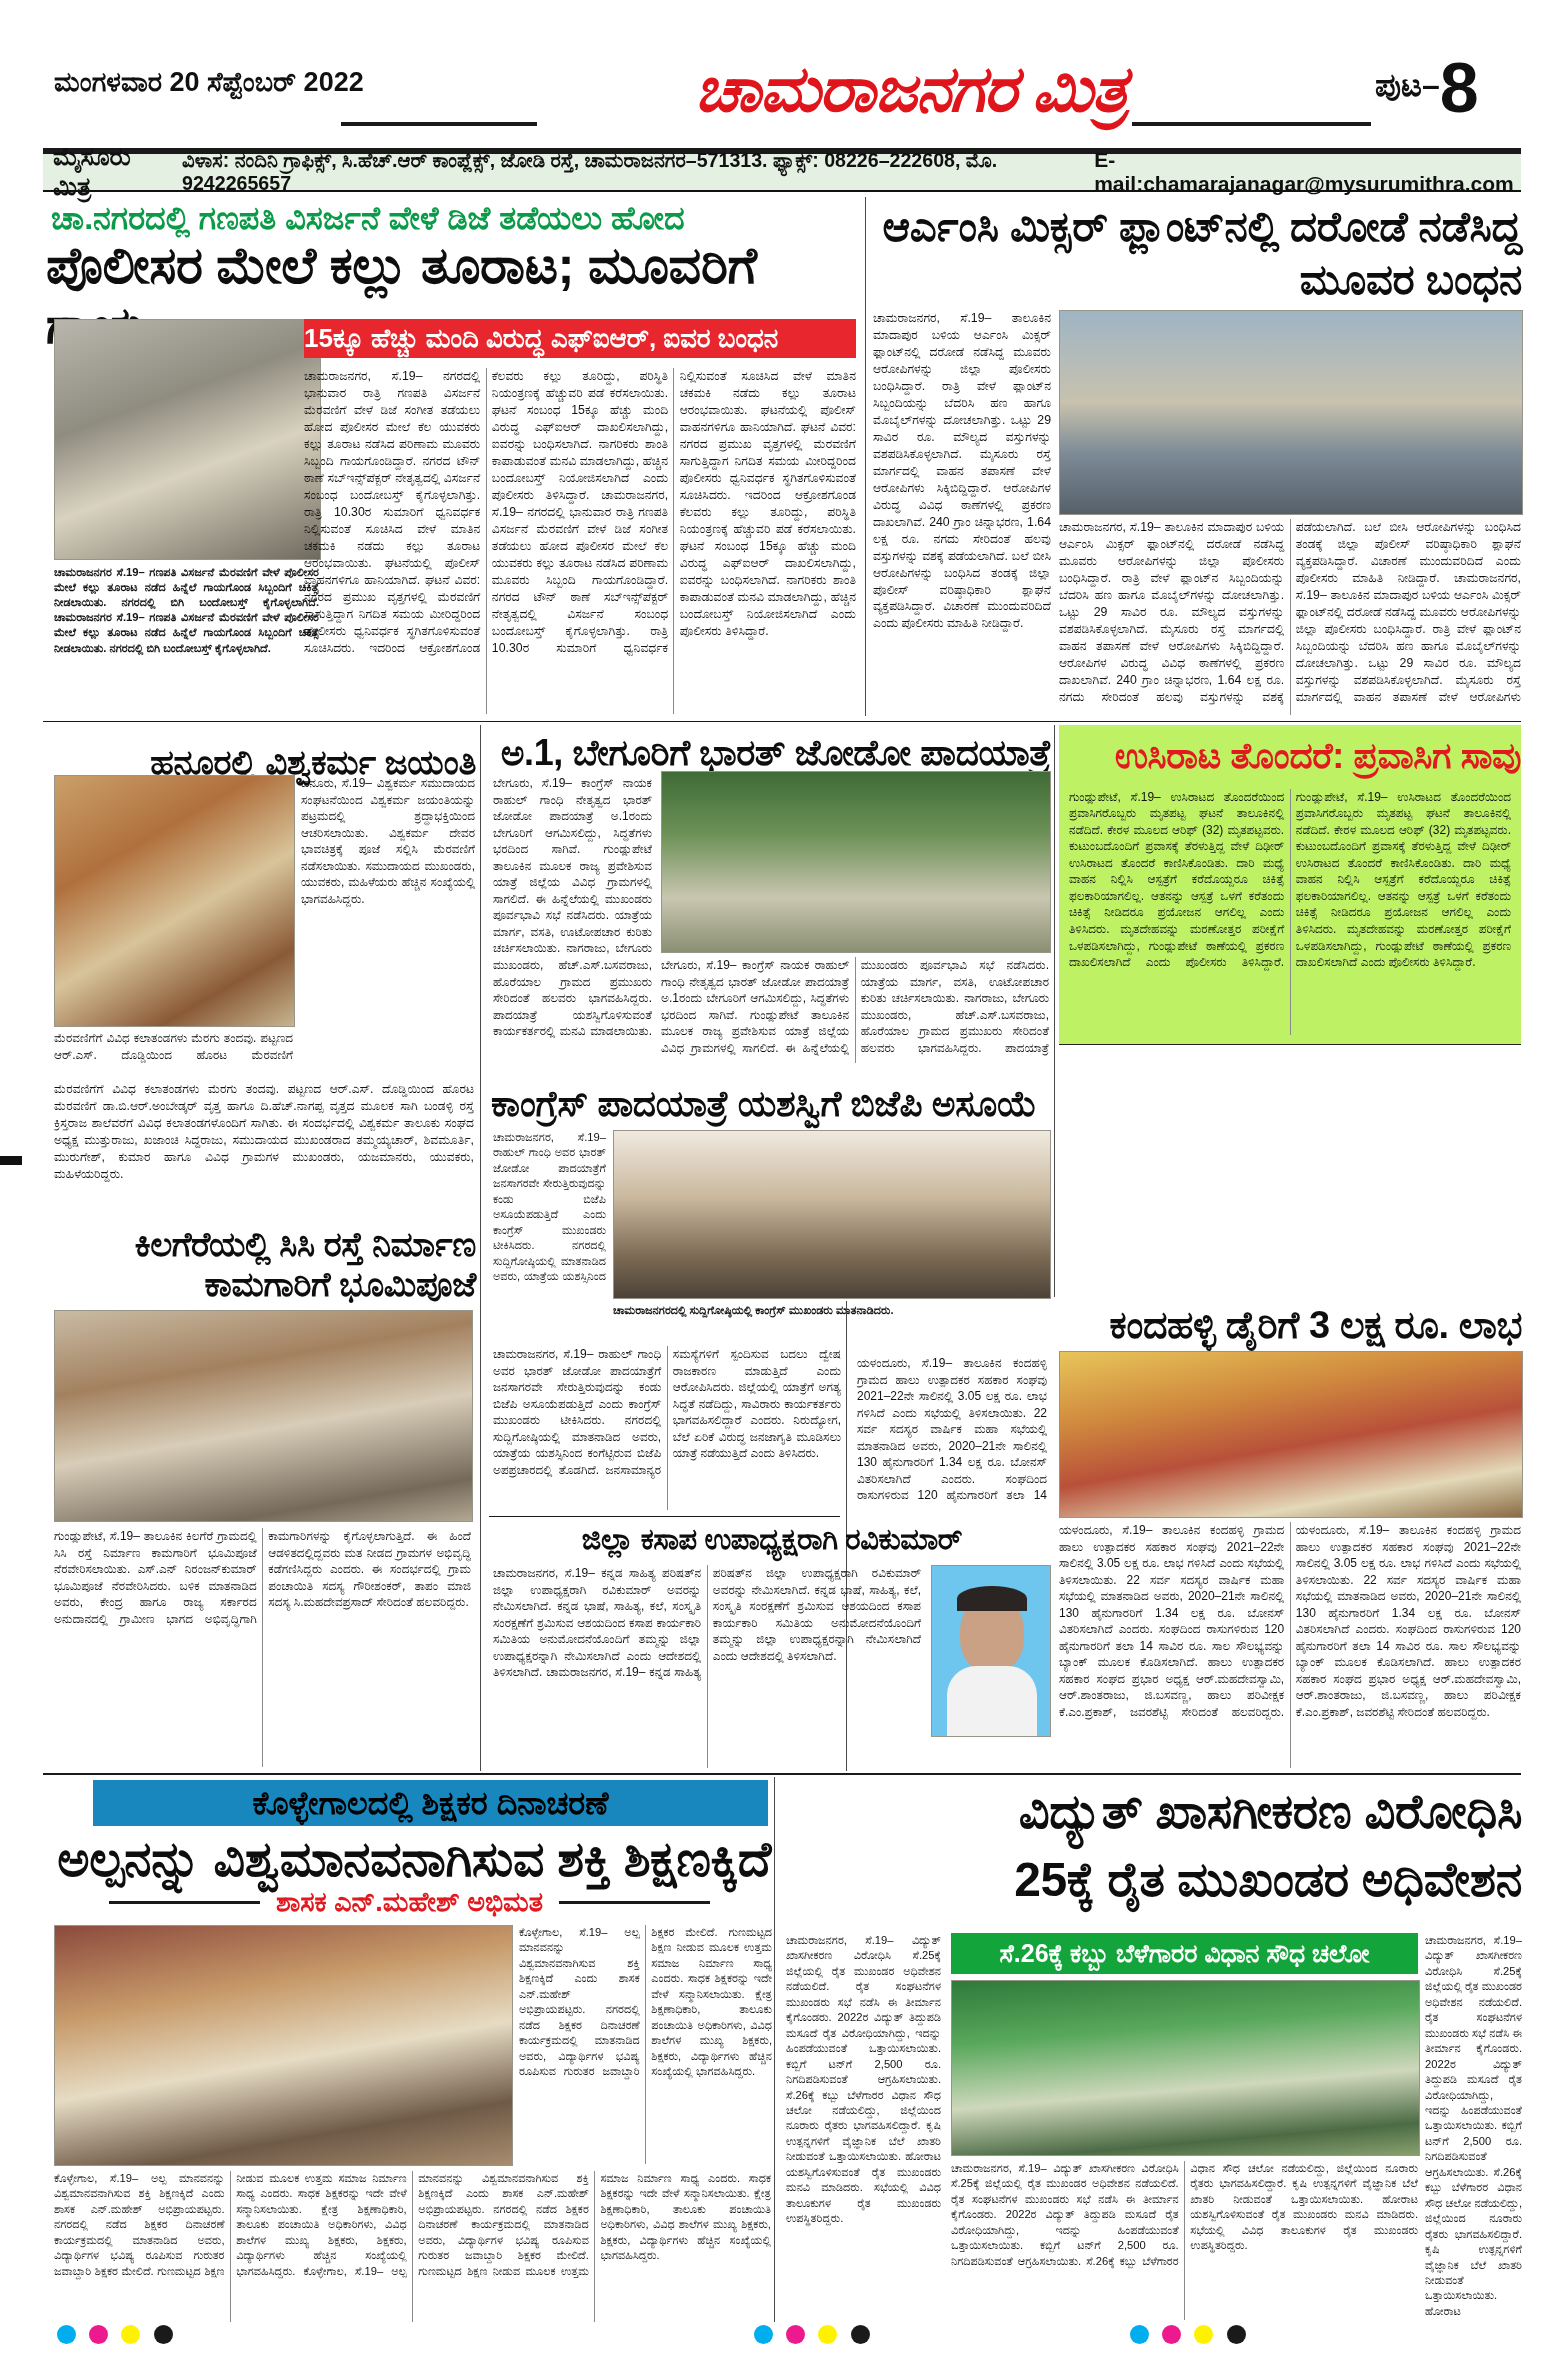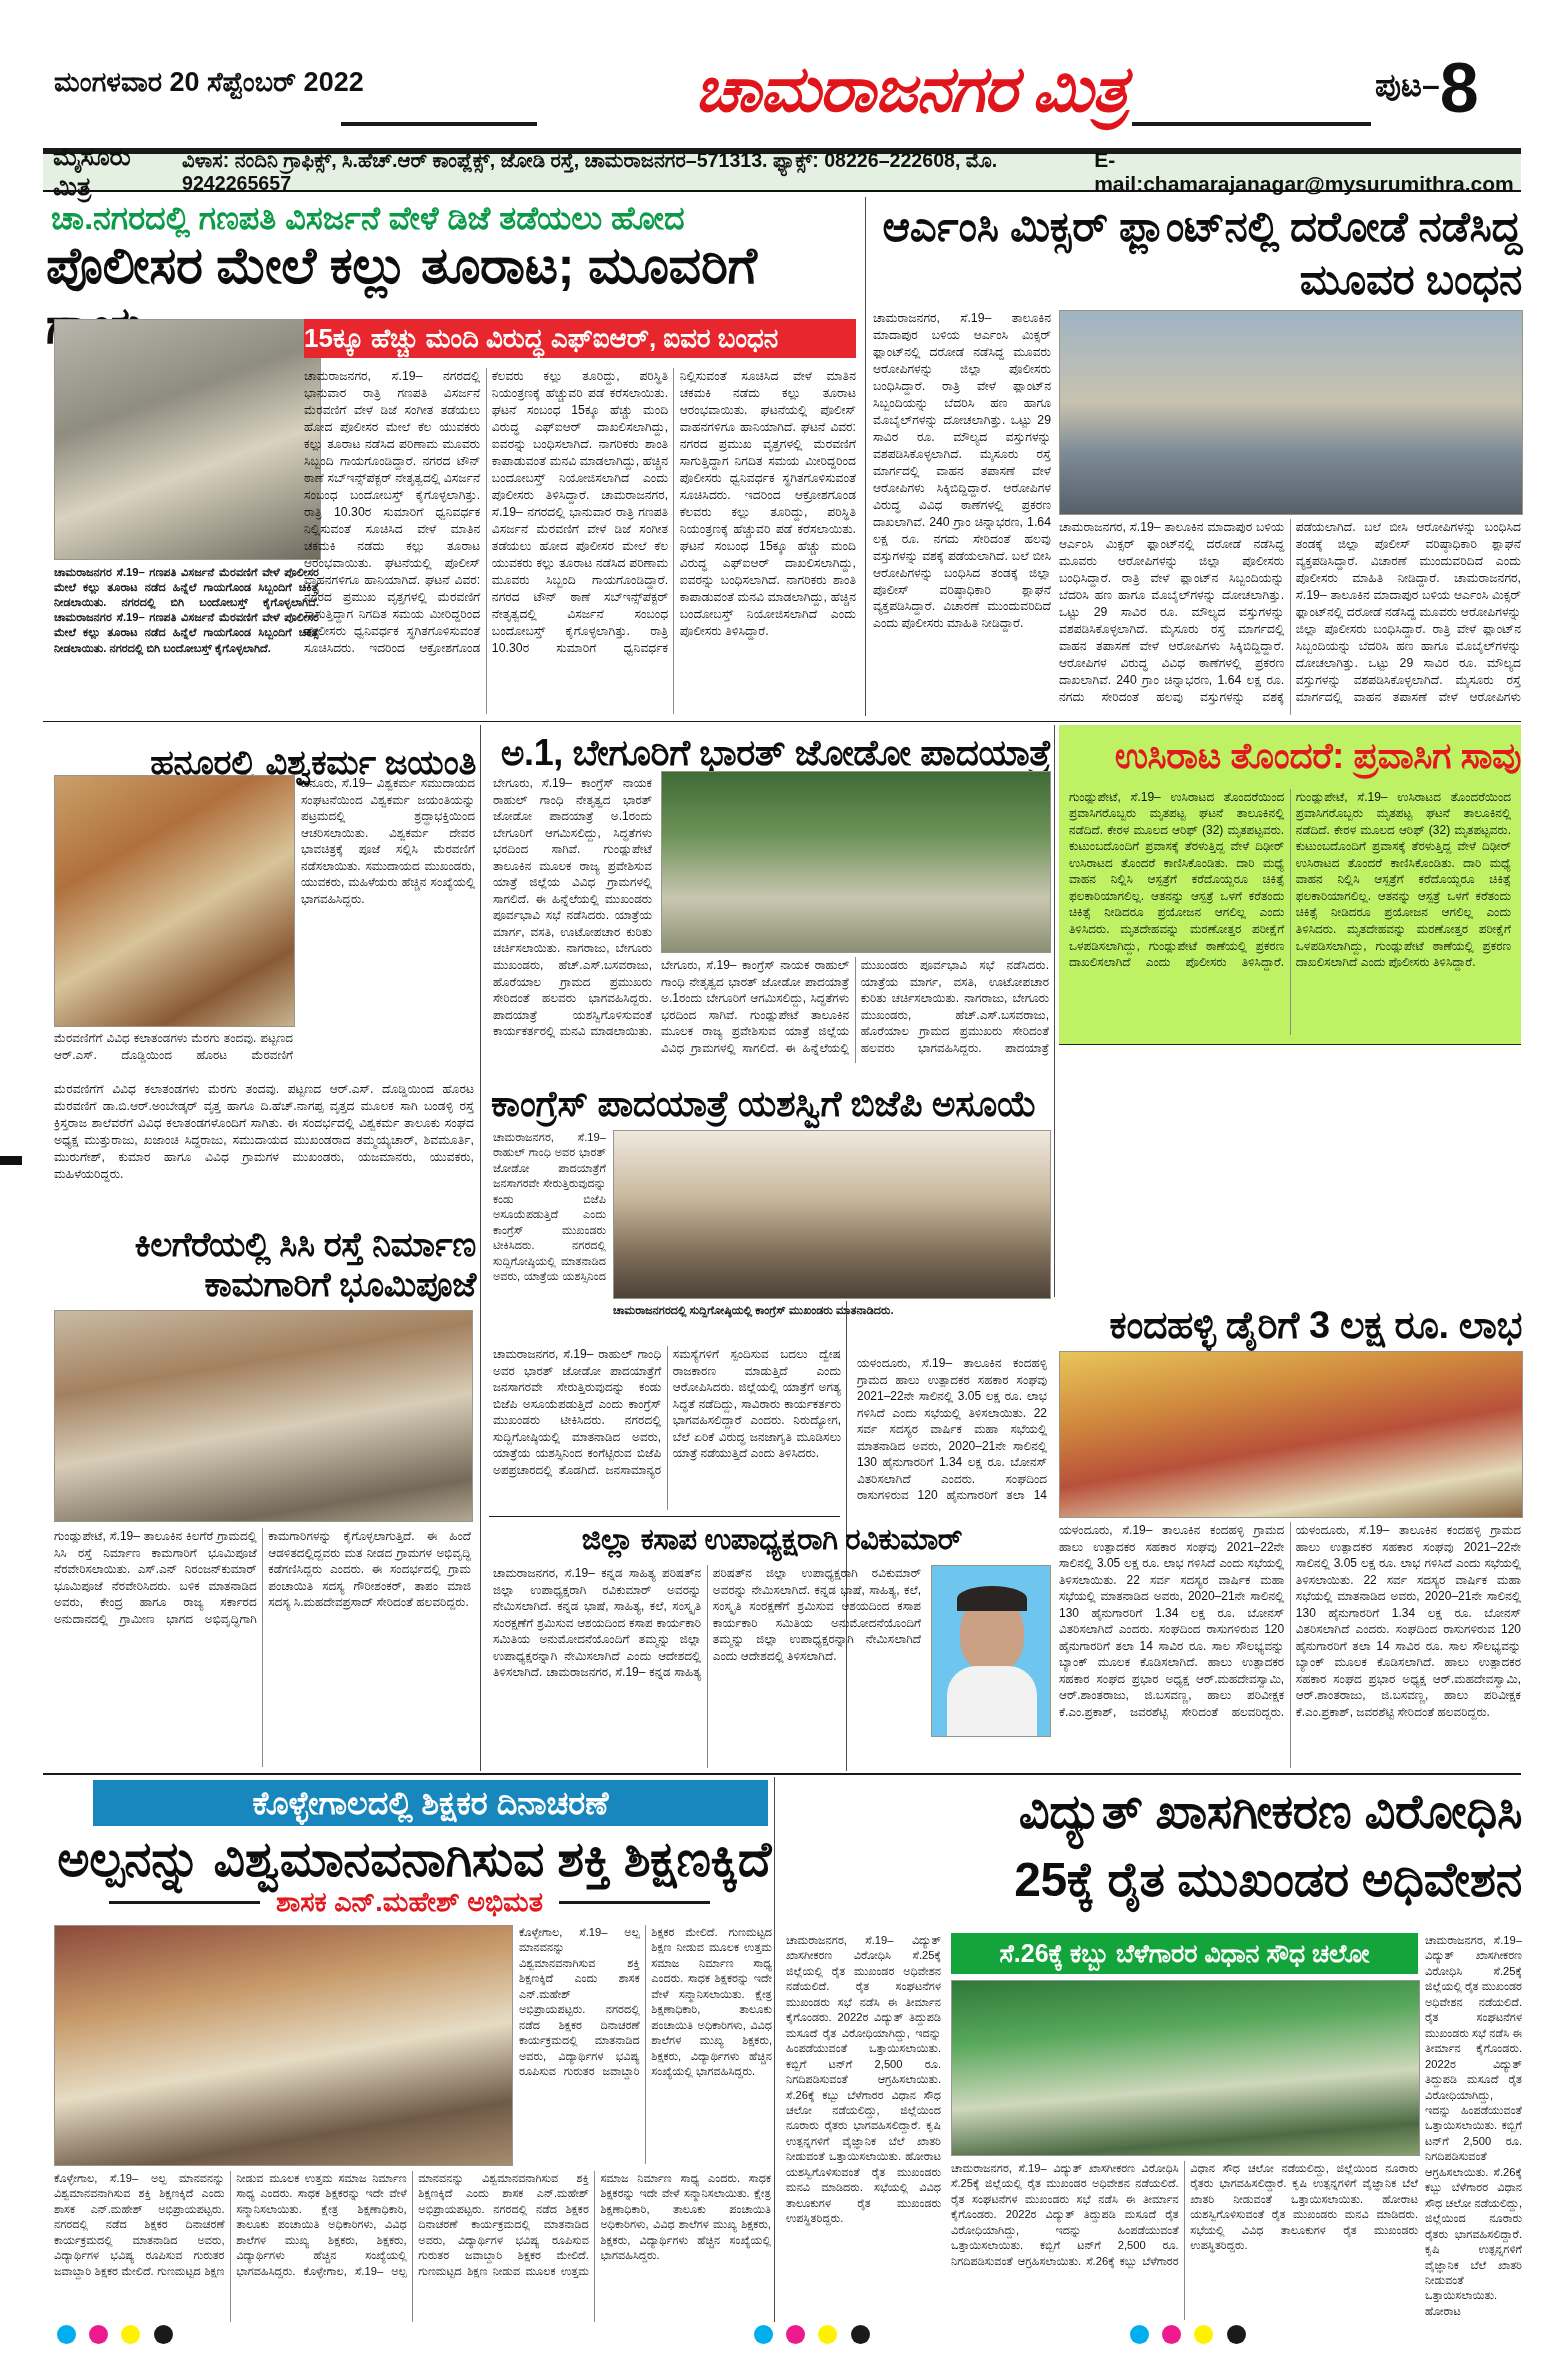--- a/index.html
+++ b/index.html
@@ -98,21 +98,21 @@
 </div>
 
 <div class="abs headline center" style="left:855px;top:1304px;width:667px;font-size:38px;">ಕಂದಹಳ್ಳಿ ಡೈರಿಗೆ 3 ಲಕ್ಷ ರೂ. ಲಾಭ</div>
 <div class="abs body-text" style="left:857px;top:1355px;width:190px;height:159px;column-count:1;font-size:12px;">ಯಳಂದೂರು, ಸೆ.19– ತಾಲೂಕಿನ ಕಂದಹಳ್ಳಿ ಗ್ರಾಮದ ಹಾಲು ಉತ್ಪಾದಕರ ಸಹಕಾರ ಸಂಘವು 2021–22ನೇ ಸಾಲಿನಲ್ಲಿ 3.05 ಲಕ್ಷ ರೂ. ಲಾಭ ಗಳಿಸಿದೆ ಎಂದು ಸಭೆಯಲ್ಲಿ ತಿಳಿಸಲಾಯಿತು. 22 ಸರ್ವ ಸದಸ್ಯರ ವಾರ್ಷಿಕ ಮಹಾ ಸಭೆಯಲ್ಲಿ ಮಾತನಾಡಿದ ಅವರು, 2020–21ನೇ ಸಾಲಿನಲ್ಲಿ 130 ಹೈನುಗಾರರಿಗೆ 1.34 ಲಕ್ಷ ರೂ. ಬೋನಸ್ ವಿತರಿಸಲಾಗಿದೆ ಎಂದರು. ಸಂಘದಿಂದ ರಾಸುಗಳಿರುವ 120 ಹೈನುಗಾರರಿಗೆ ತಲಾ 14 ಸಾವಿರ ರೂ. ಸಾಲ ಸೌಲಭ್ಯವನ್ನು ಬ್ಯಾಂಕ್ ಮೂಲಕ ಕೊಡಿಸಲಾಗಿದೆ. ಹಾಲು ಉತ್ಪಾದಕರ ಸಹಕಾರ ಸಂಘದ ಪ್ರಭಾರ ಅಧ್ಯಕ್ಷ ಆರ್.ಮಹದೇವಸ್ವಾಮಿ, ಆರ್.ಶಾಂತರಾಜು, ಜಿ.ಬಸವಣ್ಣ, ಹಾಲು ಪರಿವೀಕ್ಷಕ ಕೆ.ಎಂ.ಪ್ರಕಾಶ್, ಜವರಶೆಟ್ಟಿ ಸೇರಿದಂತೆ ಹಲವರಿದ್ದರು.</div>
 <div class="photo" style="left:1059px;top:1351px;width:462px;height:165px;background:linear-gradient(170deg,#e8c55a 0%,#d08a3e 30%,#b8503a 55%,#e3d9b8 80%,#8a6a44 100%);"></div>
 <div class="abs body-text" style="left:1059px;top:1522px;width:462px;height:246px;column-count:2;font-size:12px;">ಯಳಂದೂರು, ಸೆ.19– ತಾಲೂಕಿನ ಕಂದಹಳ್ಳಿ ಗ್ರಾಮದ ಹಾಲು ಉತ್ಪಾದಕರ ಸಹಕಾರ ಸಂಘವು 2021–22ನೇ ಸಾಲಿನಲ್ಲಿ 3.05 ಲಕ್ಷ ರೂ. ಲಾಭ ಗಳಿಸಿದೆ ಎಂದು ಸಭೆಯಲ್ಲಿ ತಿಳಿಸಲಾಯಿತು. 22 ಸರ್ವ ಸದಸ್ಯರ ವಾರ್ಷಿಕ ಮಹಾ ಸಭೆಯಲ್ಲಿ ಮಾತನಾಡಿದ ಅವರು, 2020–21ನೇ ಸಾಲಿನಲ್ಲಿ 130 ಹೈನುಗಾರರಿಗೆ 1.34 ಲಕ್ಷ ರೂ. ಬೋನಸ್ ವಿತರಿಸಲಾಗಿದೆ ಎಂದರು. ಸಂಘದಿಂದ ರಾಸುಗಳಿರುವ 120 ಹೈನುಗಾರರಿಗೆ ತಲಾ 14 ಸಾವಿರ ರೂ. ಸಾಲ ಸೌಲಭ್ಯವನ್ನು ಬ್ಯಾಂಕ್ ಮೂಲಕ ಕೊಡಿಸಲಾಗಿದೆ. ಹಾಲು ಉತ್ಪಾದಕರ ಸಹಕಾರ ಸಂಘದ ಪ್ರಭಾರ ಅಧ್ಯಕ್ಷ ಆರ್.ಮಹದೇವಸ್ವಾಮಿ, ಆರ್.ಶಾಂತರಾಜು, ಜಿ.ಬಸವಣ್ಣ, ಹಾಲು ಪರಿವೀಕ್ಷಕ ಕೆ.ಎಂ.ಪ್ರಕಾಶ್, ಜವರಶೆಟ್ಟಿ ಸೇರಿದಂತೆ ಹಲವರಿದ್ದರು. ಯಳಂದೂರು, ಸೆ.19– ತಾಲೂಕಿನ ಕಂದಹಳ್ಳಿ ಗ್ರಾಮದ ಹಾಲು ಉತ್ಪಾದಕರ ಸಹಕಾರ ಸಂಘವು 2021–22ನೇ ಸಾಲಿನಲ್ಲಿ 3.05 ಲಕ್ಷ ರೂ. ಲಾಭ ಗಳಿಸಿದೆ ಎಂದು ಸಭೆಯಲ್ಲಿ ತಿಳಿಸಲಾಯಿತು. 22 ಸರ್ವ ಸದಸ್ಯರ ವಾರ್ಷಿಕ ಮಹಾ ಸಭೆಯಲ್ಲಿ ಮಾತನಾಡಿದ ಅವರು, 2020–21ನೇ ಸಾಲಿನಲ್ಲಿ 130 ಹೈನುಗಾರರಿಗೆ 1.34 ಲಕ್ಷ ರೂ. ಬೋನಸ್ ವಿತರಿಸಲಾಗಿದೆ ಎಂದರು. ಸಂಘದಿಂದ ರಾಸುಗಳಿರುವ 120 ಹೈನುಗಾರರಿಗೆ ತಲಾ 14 ಸಾವಿರ ರೂ. ಸಾಲ ಸೌಲಭ್ಯವನ್ನು ಬ್ಯಾಂಕ್ ಮೂಲಕ ಕೊಡಿಸಲಾಗಿದೆ. ಹಾಲು ಉತ್ಪಾದಕರ ಸಹಕಾರ ಸಂಘದ ಪ್ರಭಾರ ಅಧ್ಯಕ್ಷ ಆರ್.ಮಹದೇವಸ್ವಾಮಿ, ಆರ್.ಶಾಂತರಾಜು, ಜಿ.ಬಸವಣ್ಣ, ಹಾಲು ಪರಿವೀಕ್ಷಕ ಕೆ.ಎಂ.ಪ್ರಕಾಶ್, ಜವರಶೆಟ್ಟಿ ಸೇರಿದಂತೆ ಹಲವರಿದ್ದರು.</div>
 
 <div class="abs rule-h" style="left:43px;top:1773px;width:1478px;height:2.2px;"></div>
 
 <div class="abs" style="left:93px;top:1780px;width:675px;height:46px;background:#1887bd;display:flex;align-items:center;justify-content:center;">
-  <span class="bold" style="color:#ffffff;font-size:32px;">ಕೊಳ್ಳೇಗಾಲದಲ್ಲಿ ಶಿಕ್ಷಕರ ದಿನಾಚರಣೆ</span>
+  <span class="bold" style="color:#000000;font-size:32px;">ಕೊಳ್ಳೇಗಾಲದಲ್ಲಿ ಶಿಕ್ಷಕರ ದಿನಾಚರಣೆ</span>
 </div>
 <div class="abs headline center" style="left:43px;top:1831px;width:728px;font-size:49px;">ಅಲ್ಪನನ್ನು ವಿಶ್ವಮಾನವನಾಗಿಸುವ ಶಕ್ತಿ ಶಿಕ್ಷಣಕ್ಕಿದೆ</div>
 <div class="abs subhead-row" style="left:109px;top:1887px;width:601px;">
   <div class="line"></div>
   <span class="bold" style="font-size:27px;color:#e01a1f;">ಶಾಸಕ ಎನ್.ಮಹೇಶ್ ಅಭಿಮತ</span>
   <div class="line"></div>
 </div>
 <div class="photo" style="left:54px;top:1925px;width:457px;height:239px;background:linear-gradient(170deg,#8c4a3c 0%,#c79a6a 30%,#e6dcc4 55%,#6f5a48 80%,#a88d6e 100%);"></div>
 <div class="abs body-text" style="left:519px;top:1925px;width:253px;height:239px;column-count:2;font-size:11.2px;">ಕೊಳ್ಳೇಗಾಲ, ಸೆ.19– ಅಲ್ಪ ಮಾನವನನ್ನು ವಿಶ್ವಮಾನವನಾಗಿಸುವ ಶಕ್ತಿ ಶಿಕ್ಷಣಕ್ಕಿದೆ ಎಂದು ಶಾಸಕ ಎನ್.ಮಹೇಶ್ ಅಭಿಪ್ರಾಯಪಟ್ಟರು. ನಗರದಲ್ಲಿ ನಡೆದ ಶಿಕ್ಷಕರ ದಿನಾಚರಣೆ ಕಾರ್ಯಕ್ರಮದಲ್ಲಿ ಮಾತನಾಡಿದ ಅವರು, ವಿದ್ಯಾರ್ಥಿಗಳ ಭವಿಷ್ಯ ರೂಪಿಸುವ ಗುರುತರ ಜವಾಬ್ದಾರಿ ಶಿಕ್ಷಕರ ಮೇಲಿದೆ. ಗುಣಮಟ್ಟದ ಶಿಕ್ಷಣ ನೀಡುವ ಮೂಲಕ ಉತ್ತಮ ಸಮಾಜ ನಿರ್ಮಾಣ ಸಾಧ್ಯ ಎಂದರು. ಸಾಧಕ ಶಿಕ್ಷಕರನ್ನು ಇದೇ ವೇಳೆ ಸನ್ಮಾನಿಸಲಾಯಿತು. ಕ್ಷೇತ್ರ ಶಿಕ್ಷಣಾಧಿಕಾರಿ, ತಾಲೂಕು ಪಂಚಾಯಿತಿ ಅಧಿಕಾರಿಗಳು, ವಿವಿಧ ಶಾಲೆಗಳ ಮುಖ್ಯ ಶಿಕ್ಷಕರು, ಶಿಕ್ಷಕರು, ವಿದ್ಯಾರ್ಥಿಗಳು ಹೆಚ್ಚಿನ ಸಂಖ್ಯೆಯಲ್ಲಿ ಭಾಗವಹಿಸಿದ್ದರು.</div>
 <div class="abs body-text" style="left:54px;top:2171px;width:717px;height:151px;column-count:4;font-size:11.2px;">ಕೊಳ್ಳೇಗಾಲ, ಸೆ.19– ಅಲ್ಪ ಮಾನವನನ್ನು ವಿಶ್ವಮಾನವನಾಗಿಸುವ ಶಕ್ತಿ ಶಿಕ್ಷಣಕ್ಕಿದೆ ಎಂದು ಶಾಸಕ ಎನ್.ಮಹೇಶ್ ಅಭಿಪ್ರಾಯಪಟ್ಟರು. ನಗರದಲ್ಲಿ ನಡೆದ ಶಿಕ್ಷಕರ ದಿನಾಚರಣೆ ಕಾರ್ಯಕ್ರಮದಲ್ಲಿ ಮಾತನಾಡಿದ ಅವರು, ವಿದ್ಯಾರ್ಥಿಗಳ ಭವಿಷ್ಯ ರೂಪಿಸುವ ಗುರುತರ ಜವಾಬ್ದಾರಿ ಶಿಕ್ಷಕರ ಮೇಲಿದೆ. ಗುಣಮಟ್ಟದ ಶಿಕ್ಷಣ ನೀಡುವ ಮೂಲಕ ಉತ್ತಮ ಸಮಾಜ ನಿರ್ಮಾಣ ಸಾಧ್ಯ ಎಂದರು. ಸಾಧಕ ಶಿಕ್ಷಕರನ್ನು ಇದೇ ವೇಳೆ ಸನ್ಮಾನಿಸಲಾಯಿತು. ಕ್ಷೇತ್ರ ಶಿಕ್ಷಣಾಧಿಕಾರಿ, ತಾಲೂಕು ಪಂಚಾಯಿತಿ ಅಧಿಕಾರಿಗಳು, ವಿವಿಧ ಶಾಲೆಗಳ ಮುಖ್ಯ ಶಿಕ್ಷಕರು, ಶಿಕ್ಷಕರು, ವಿದ್ಯಾರ್ಥಿಗಳು ಹೆಚ್ಚಿನ ಸಂಖ್ಯೆಯಲ್ಲಿ ಭಾಗವಹಿಸಿದ್ದರು. ಕೊಳ್ಳೇಗಾಲ, ಸೆ.19– ಅಲ್ಪ ಮಾನವನನ್ನು ವಿಶ್ವಮಾನವನಾಗಿಸುವ ಶಕ್ತಿ ಶಿಕ್ಷಣಕ್ಕಿದೆ ಎಂದು ಶಾಸಕ ಎನ್.ಮಹೇಶ್ ಅಭಿಪ್ರಾಯಪಟ್ಟರು. ನಗರದಲ್ಲಿ ನಡೆದ ಶಿಕ್ಷಕರ ದಿನಾಚರಣೆ ಕಾರ್ಯಕ್ರಮದಲ್ಲಿ ಮಾತನಾಡಿದ ಅವರು, ವಿದ್ಯಾರ್ಥಿಗಳ ಭವಿಷ್ಯ ರೂಪಿಸುವ ಗುರುತರ ಜವಾಬ್ದಾರಿ ಶಿಕ್ಷಕರ ಮೇಲಿದೆ. ಗುಣಮಟ್ಟದ ಶಿಕ್ಷಣ ನೀಡುವ ಮೂಲಕ ಉತ್ತಮ ಸಮಾಜ ನಿರ್ಮಾಣ ಸಾಧ್ಯ ಎಂದರು. ಸಾಧಕ ಶಿಕ್ಷಕರನ್ನು ಇದೇ ವೇಳೆ ಸನ್ಮಾನಿಸಲಾಯಿತು. ಕ್ಷೇತ್ರ ಶಿಕ್ಷಣಾಧಿಕಾರಿ, ತಾಲೂಕು ಪಂಚಾಯಿತಿ ಅಧಿಕಾರಿಗಳು, ವಿವಿಧ ಶಾಲೆಗಳ ಮುಖ್ಯ ಶಿಕ್ಷಕರು, ಶಿಕ್ಷಕರು, ವಿದ್ಯಾರ್ಥಿಗಳು ಹೆಚ್ಚಿನ ಸಂಖ್ಯೆಯಲ್ಲಿ ಭಾಗವಹಿಸಿದ್ದರು.</div>

